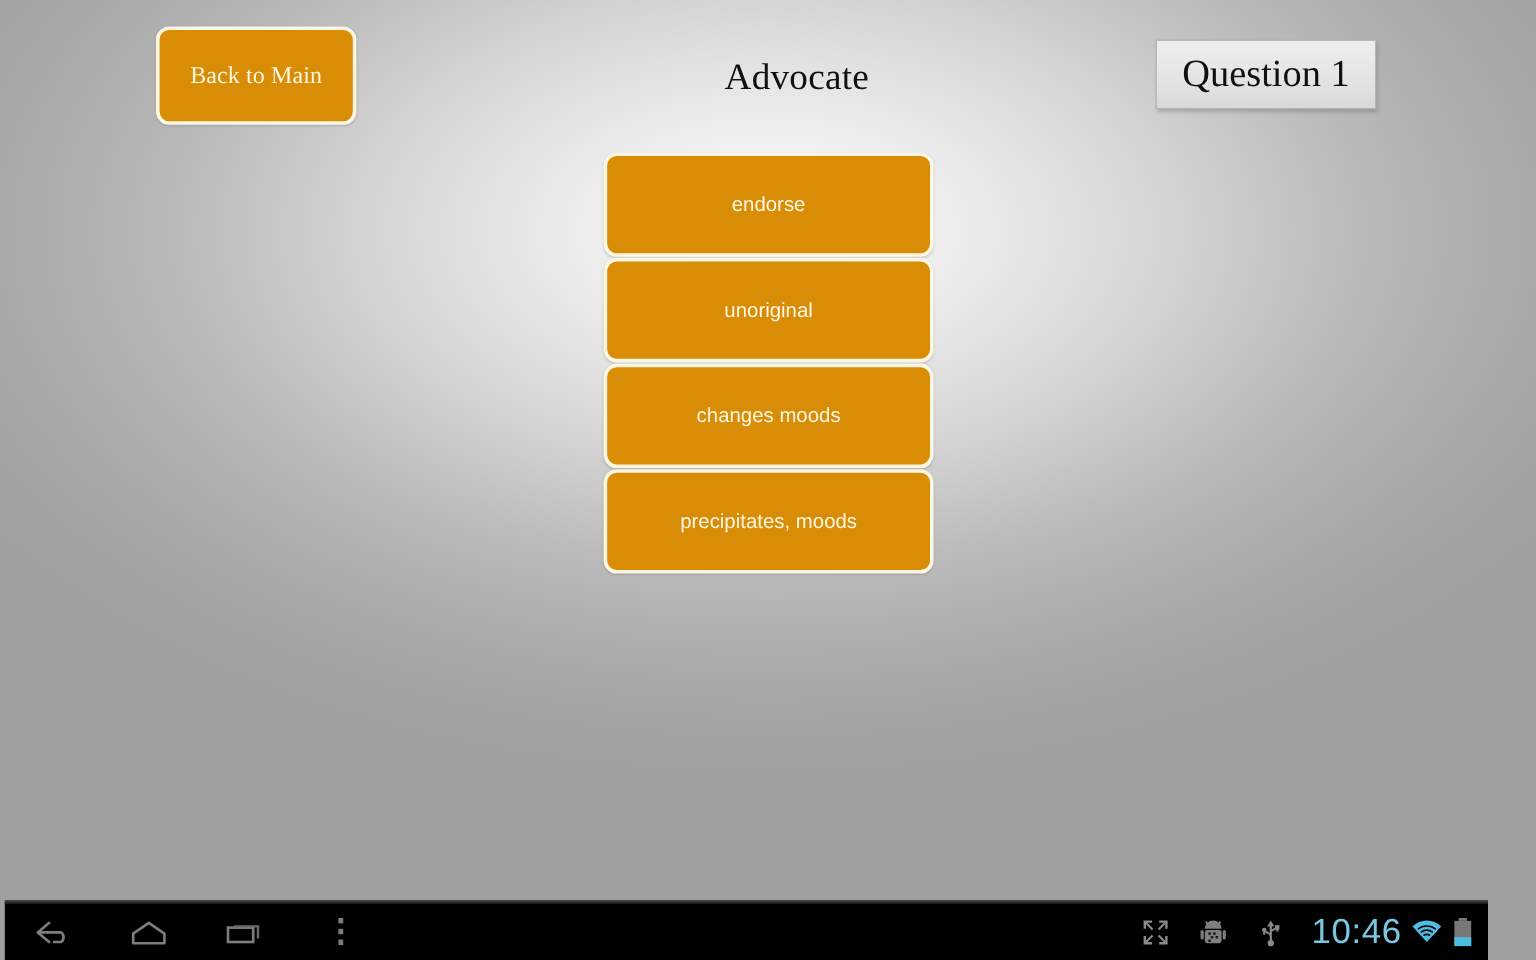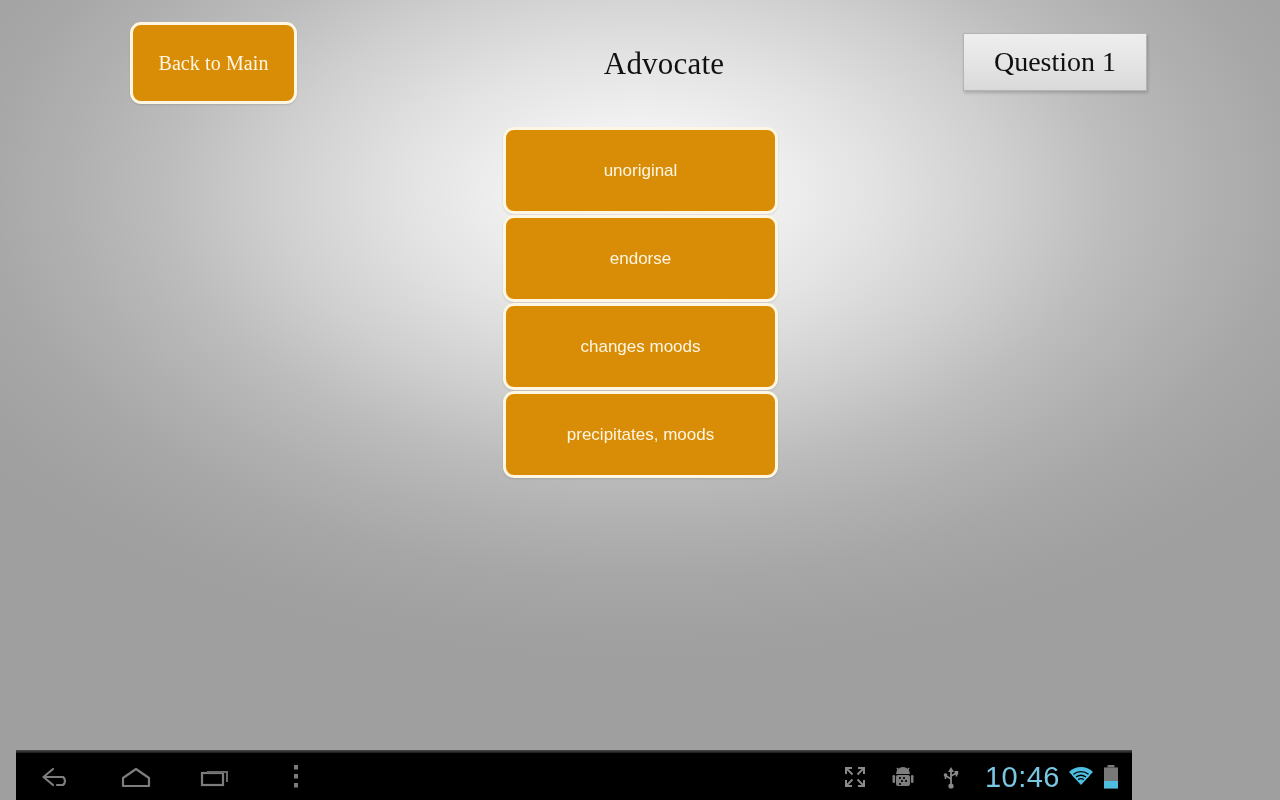--- a/index.html
+++ b/index.html
@@ -66,21 +66,21 @@
   }
 
   
   #question-box {
     position:absolute;
     left:963px; top:33px;
     width:184px; height:58px;
     background:linear-gradient(180deg,#eeeeee 0%, #e4e4e4 55%, #d9d9d9 100%);
     border:1px solid #b4b4b4;
     color:#101010;
-    font-size:28px;
+    font-size:32px;
     line-height:55px;
     text-align:center;
     box-shadow:1px 2px 3px rgba(0,0,0,.18);
   }
 
   
   #answers {
     position:absolute;
     left:503px; top:127px;
     width:275px;
@@ -101,22 +101,22 @@
     align-items:center;
     justify-content:center;
     text-align:center;
     cursor:pointer;
     box-shadow:0 1px 2px rgba(0,0,0,.12);
   }
 
   
   #sysbar {
     position:absolute;
-    left:16px; bottom:0;
-    width:1116px; height:48px;
+    left:4px; bottom:0;
+    width:1236px; height:48px;
     background:#000;
     border-top:1px solid #2a2a2a;
   }
   #sysbar::before{
     content:"";
     position:absolute; left:0; top:-3px;
     width:100%; height:3px;
     background:linear-gradient(180deg,#4a4a4a,#1a1a1a);
   }
 
@@ -166,23 +166,23 @@
 
     <div id="back-btn">Back to Main</div>
 
     <div id="title">Advocate</div>
 
     <div id="question-box">Question 1</div>
   </div>
 
   <div id="answers">
 
+    <div class="answer-btn">endorse</div>
+
     <div class="answer-btn">unoriginal</div>
-
-    <div class="answer-btn">endorse</div>
 
     <div class="answer-btn">changes moods</div>
 
     <div class="answer-btn">precipitates, moods</div>
   </div>
 
   <div id="sysbar">
 
     <div class="nav-zone">
 

